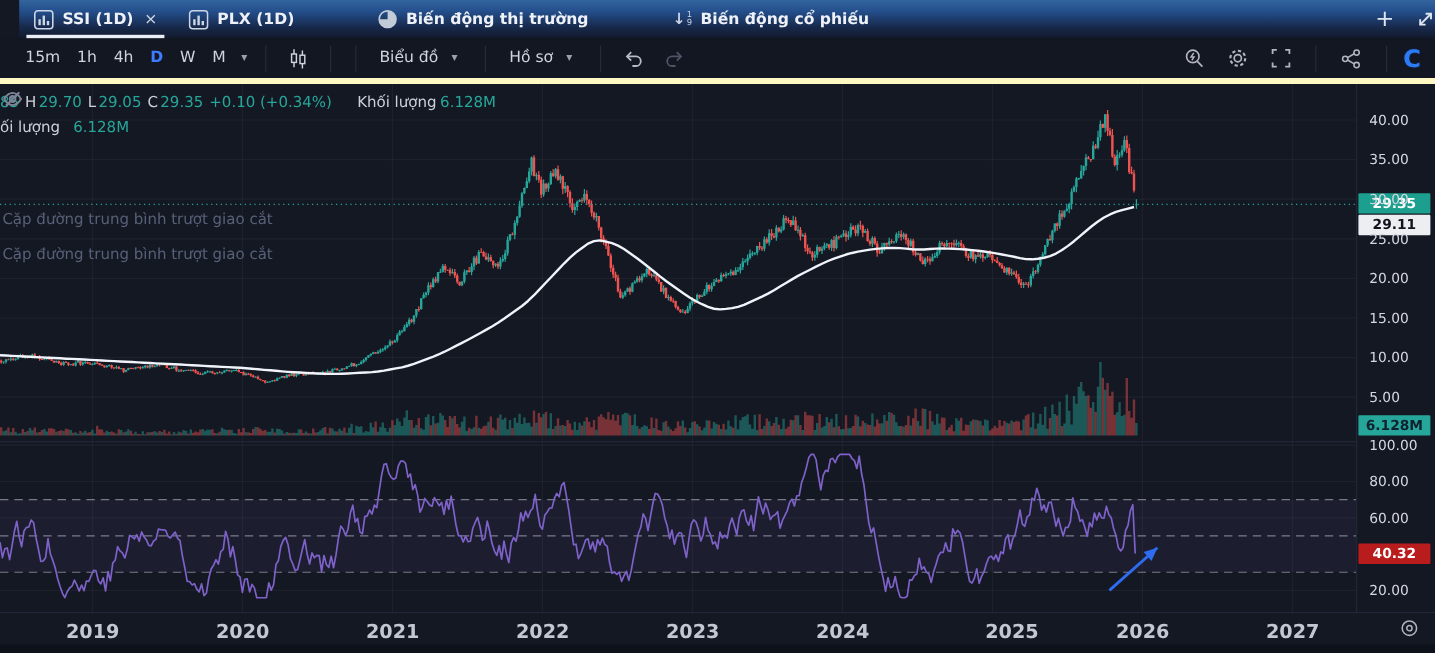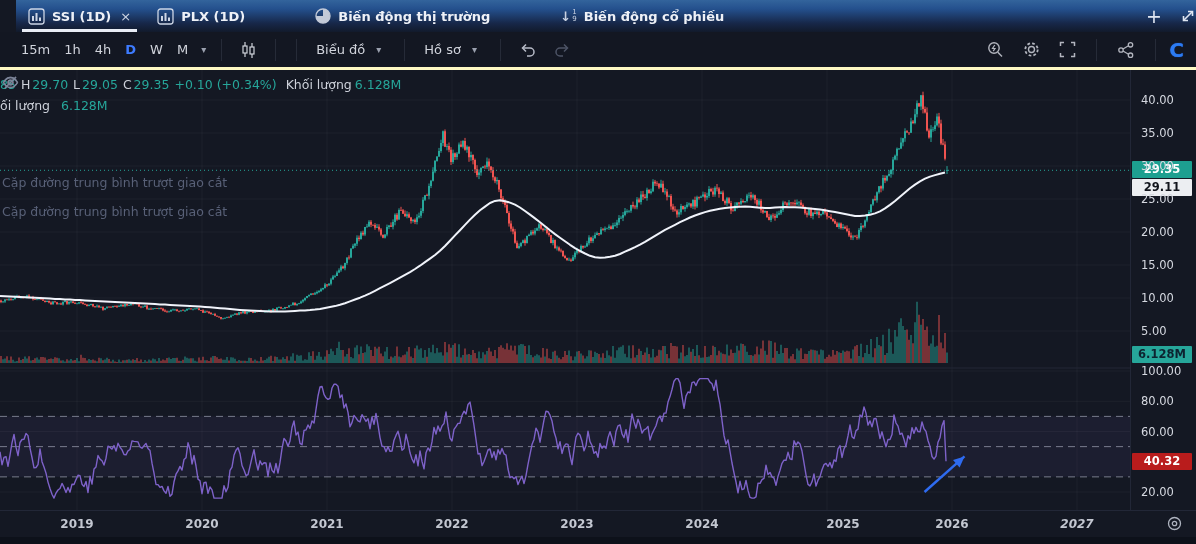--- a/index.html
+++ b/index.html
@@ -16,21 +16,21 @@
   .tab.active::after{content:"";position:absolute;left:6px;right:6px;bottom:0;height:3px;background:#e9edf5;}
   .tab .close{font-size:13px;color:#cfd6e4;margin-left:2px;cursor:pointer;font-weight:400;}
   .tab.plain{font-weight:700;}
   .tab-ico{display:inline-flex;align-items:center;}
   .sortnums{display:inline-flex;flex-direction:column;font-size:7px;line-height:7px;color:#c9d2e2;font-weight:400;}
   .tabbar-right{margin-left:auto;display:flex;align-items:center;gap:18px;padding-right:16px;}
   .tb-ico{color:#dfe6f2;font-size:19px;line-height:1;cursor:pointer;display:inline-flex;align-items:center;}
 
   
   .toolbar{position:absolute;left:0;top:32px;width:1196px;height:38px;background:#131722;
-    border-bottom:3px solid #fef9c3;display:flex;align-items:center;font-size:13px;color:#d1d4dc;}
+    border-bottom:5px solid #fef9c3;display:flex;align-items:center;font-size:13px;color:#d1d4dc;}
   .tb-left{display:flex;align-items:center;padding-left:14px;gap:2px;}
   .interval{padding:4px 7px;border-radius:3px;cursor:pointer;font-weight:500;}
   .interval.active{color:#3d7bff;font-weight:700;}
   .chev{color:#9aa0ae;font-size:10px;padding:0 4px;cursor:pointer;}
   .vsep{width:1px;height:22px;background:#262b38;margin:0 9px;}
   .tbtn{display:flex;align-items:center;gap:7px;padding:4px 8px;border-radius:3px;cursor:pointer;white-space:nowrap;}
   .tbtn svg{display:block;}
   .fx{font-style:italic;font-weight:700;font-size:14px;}
   .fx sub{font-style:normal;font-size:9px;}
   .tb-right{margin-left:auto;display:flex;align-items:center;gap:4px;padding-right:12px;}
@@ -52,21 +52,21 @@
     border-left:1px solid #222737;font-size:11.5px;color:#d5d8e0;z-index:4;}
   .tick{position:absolute;left:10px;height:16px;line-height:16px;}
   .badge{position:absolute;left:1px;width:60px;height:17px;line-height:17px;text-align:center;
     font-size:11.5px;font-weight:700;border-radius:1px;}
   .badge.price{top:91px;background:#1d9f90;color:#fff;}
   .badge.ma{top:109px;background:#eceef2;color:#11141c;}
   .badge.vol{top:276px;background:#26a69a;color:#0d2330;}
   .badge.rsi{top:383px;background:#b91c1c;color:#fff;}
 
   .time-axis{position:absolute;left:0;top:510px;width:1196px;height:27px;background:#141823;
-    border-top:1px solid #222737;font-size:12px;font-weight:600;color:#c3c7d1;z-index:4;}
+    border-top:1px solid #222737;font-size:16px;font-weight:600;color:#c3c7d1;z-index:4;}
   .year{position:absolute;top:6px;width:44px;text-align:center;}
   .ta-ico{position:absolute;right:14px;top:5px;color:#aeb3bf;cursor:pointer;}
   .bottom-strip{position:absolute;left:0;top:537px;width:1196px;height:7px;background:#0d111a;}
 </style>
 </head>
 <body>
 <div class="app">
 
   <div class="tabbar">
     <div class="tab active">
@@ -244,21 +244,21 @@
     <div class="legend">
       <div class="lg-row" style="margin-left:-2px;">
         <span class="lg-val">85</span>
         <span class="lg-lab">H</span>
           <span class="lg-val" style="margin-left:-3px;">29.70</span>
         <span class="lg-lab">L</span>
           <span class="lg-val" style="margin-left:-3px;">29.05</span>
         <span class="lg-lab">C</span>
           <span class="lg-val" style="margin-left:-3px;">29.35</span>
         <span class="lg-val">+0.10 (+0.34%)</span>
-        <span class="lg-lab" style="margin-left:4px;">Khối lượng</span>
+        <span class="lg-lab" style="margin-left:16px;">Khối lượng</span>
         <span class="lg-val" style="margin-left:-2px;">6.128M</span>
       </div>
       <div class="lg-row" style="margin-top:0;margin-left:-2px;">
         <span class="lg-lab">ối lượng</span>
         <span class="lg-val" style="margin-left:6px;">6.128M</span>
       </div>
       <div class="lg-row lg-hidden" style="margin-top:54px;">
         <span>Cặp đường trung bình trượt giao cắt</span>
         <span class="eye">
           <svg width="17" height="17" viewBox="0 0 17 17" fill="none" stroke="#7c8498" stroke-width="1.3">
@@ -308,16 +308,16 @@
         </svg>
     </span>
   <div class="year" style="left: 55px;">2019</div>
       <div class="year" style="left: 180px;">2020</div>
       <div class="year" style="left: 305px;">2021</div>
       <div class="year" style="left: 430px;">2022</div>
       <div class="year" style="left: 555px;">2023</div>
       <div class="year" style="left: 680px;">2024</div>
       <div class="year" style="left: 805px; margin-left: 16px;">2025</div>
       <div class="year" style="left: 930px;">2026</div>
-      <div class="year" style="left: 1055px; font-style: italic;">2027</div>
+      <div class="year" style="left: 1055px;">2027</div>
     </div>
   <div class="bottom-strip"></div>
 </div>
 
 </body></html>

